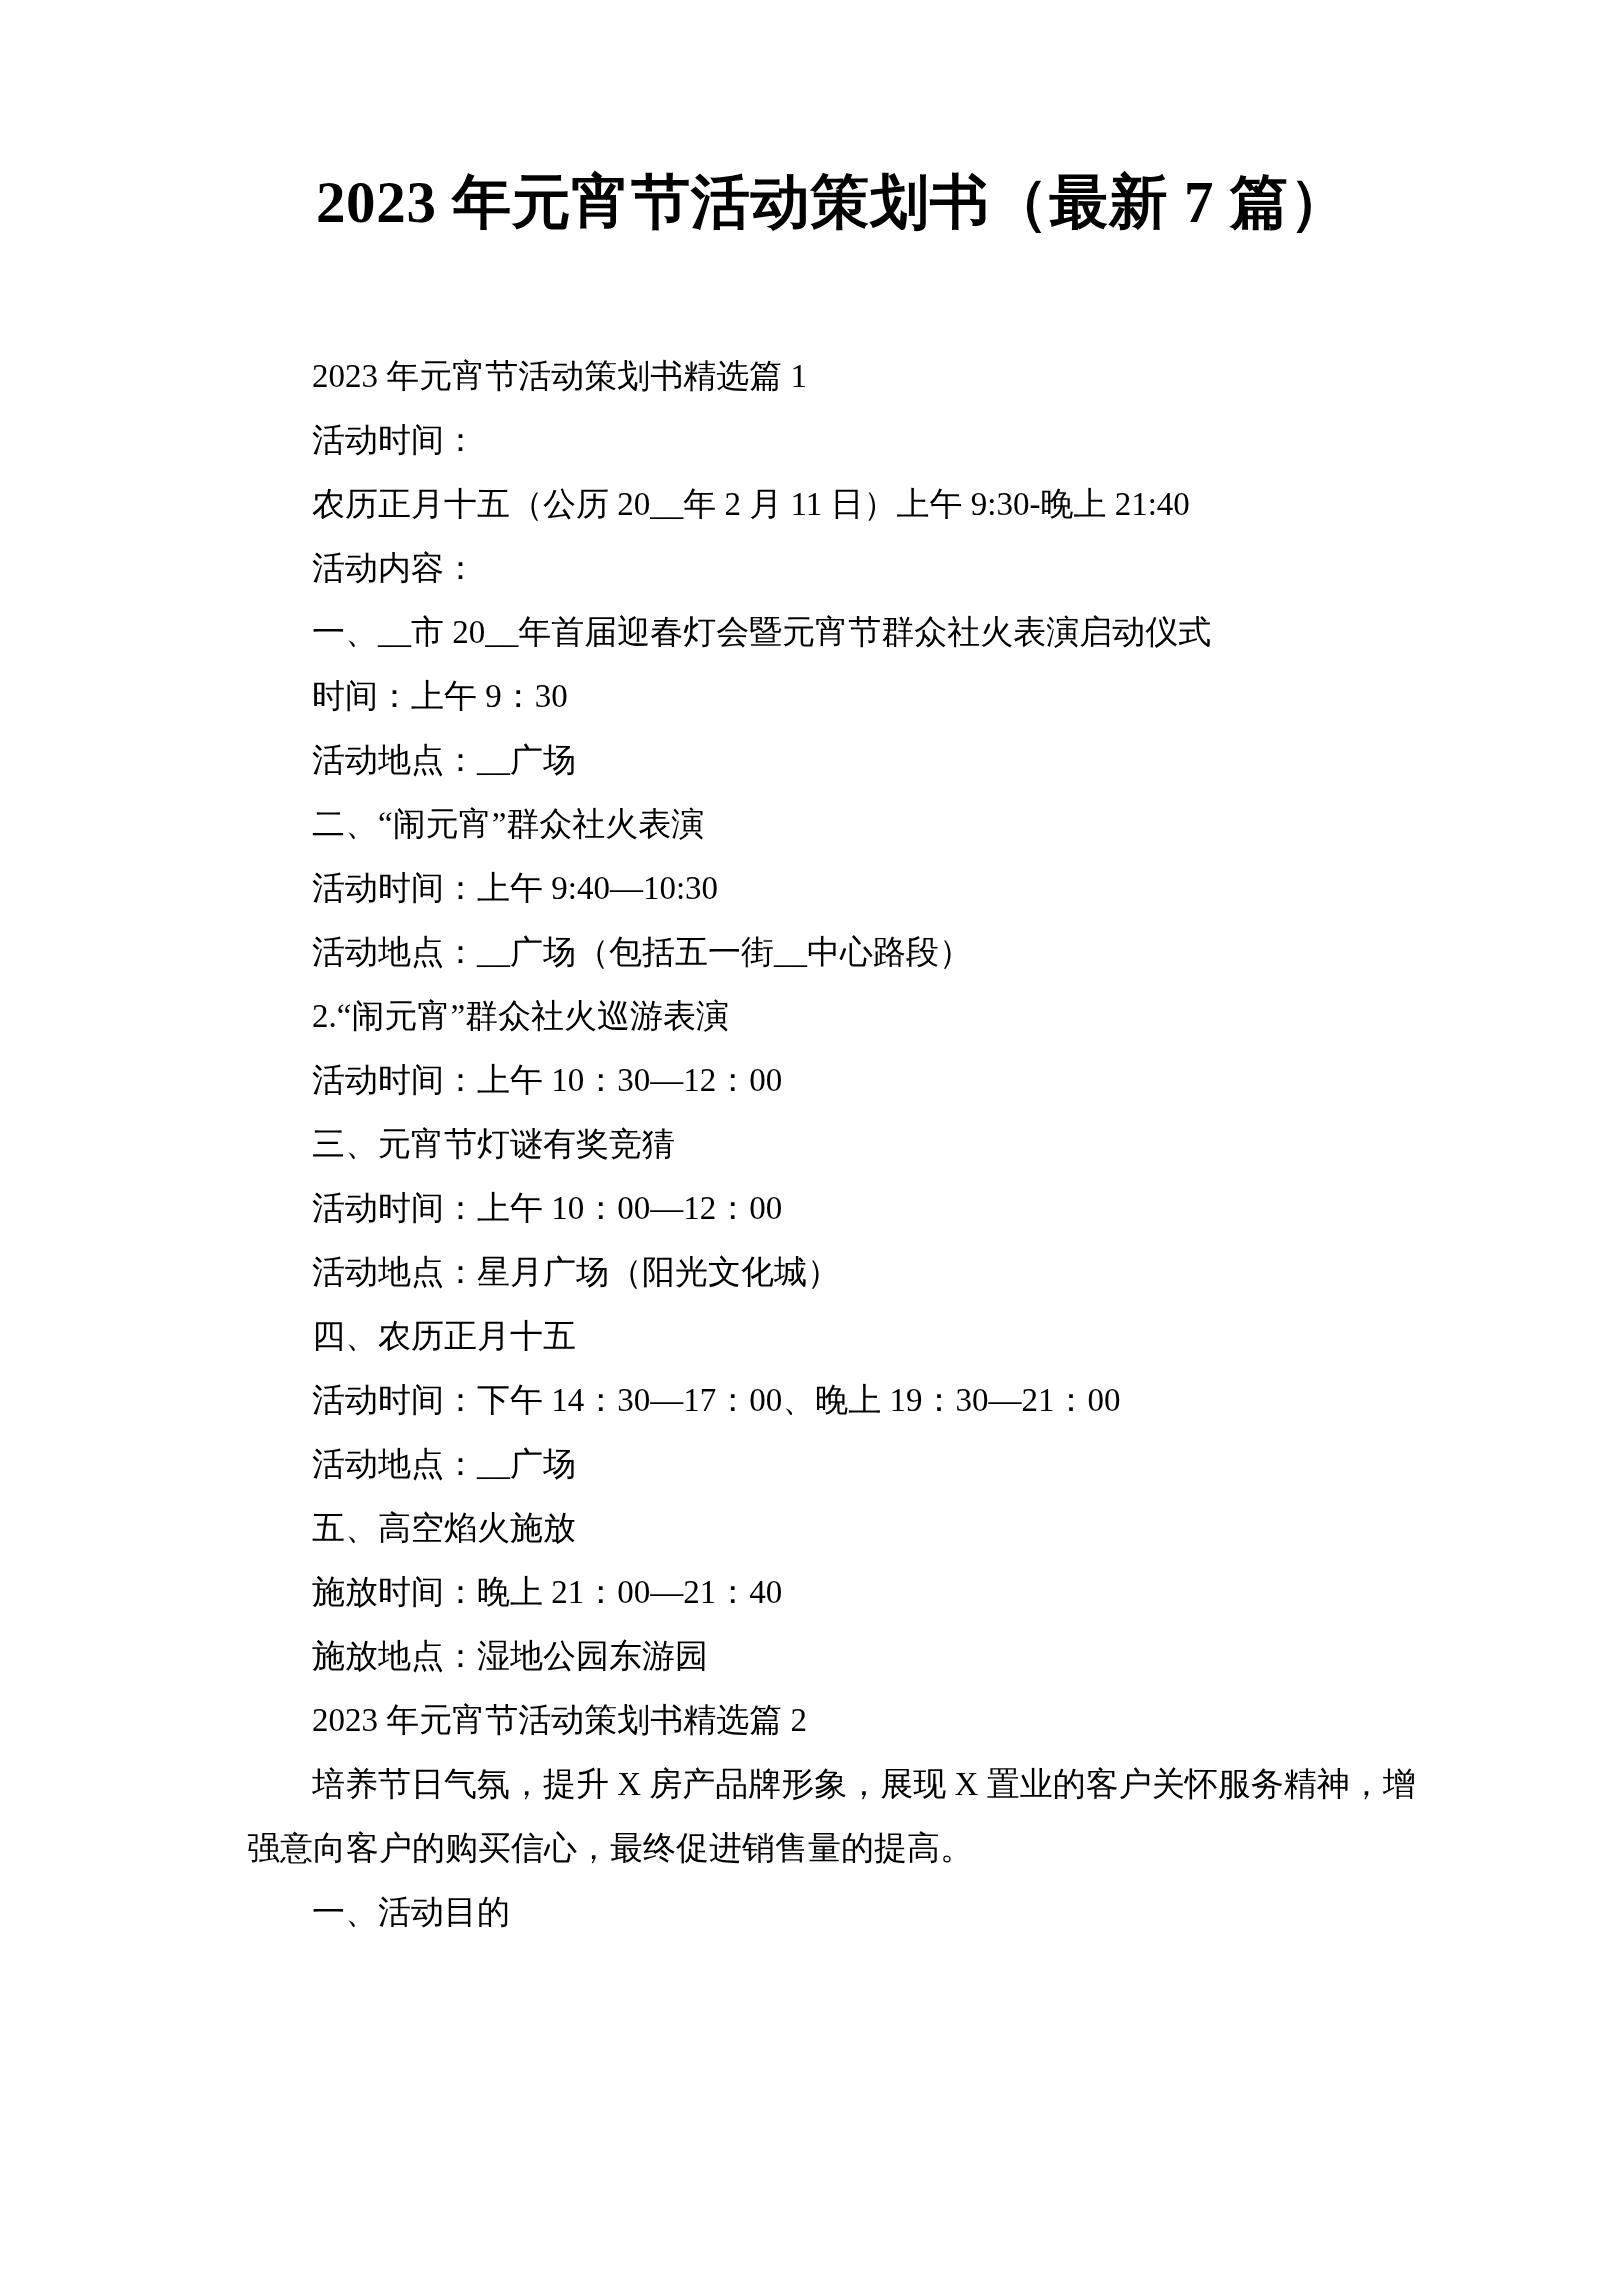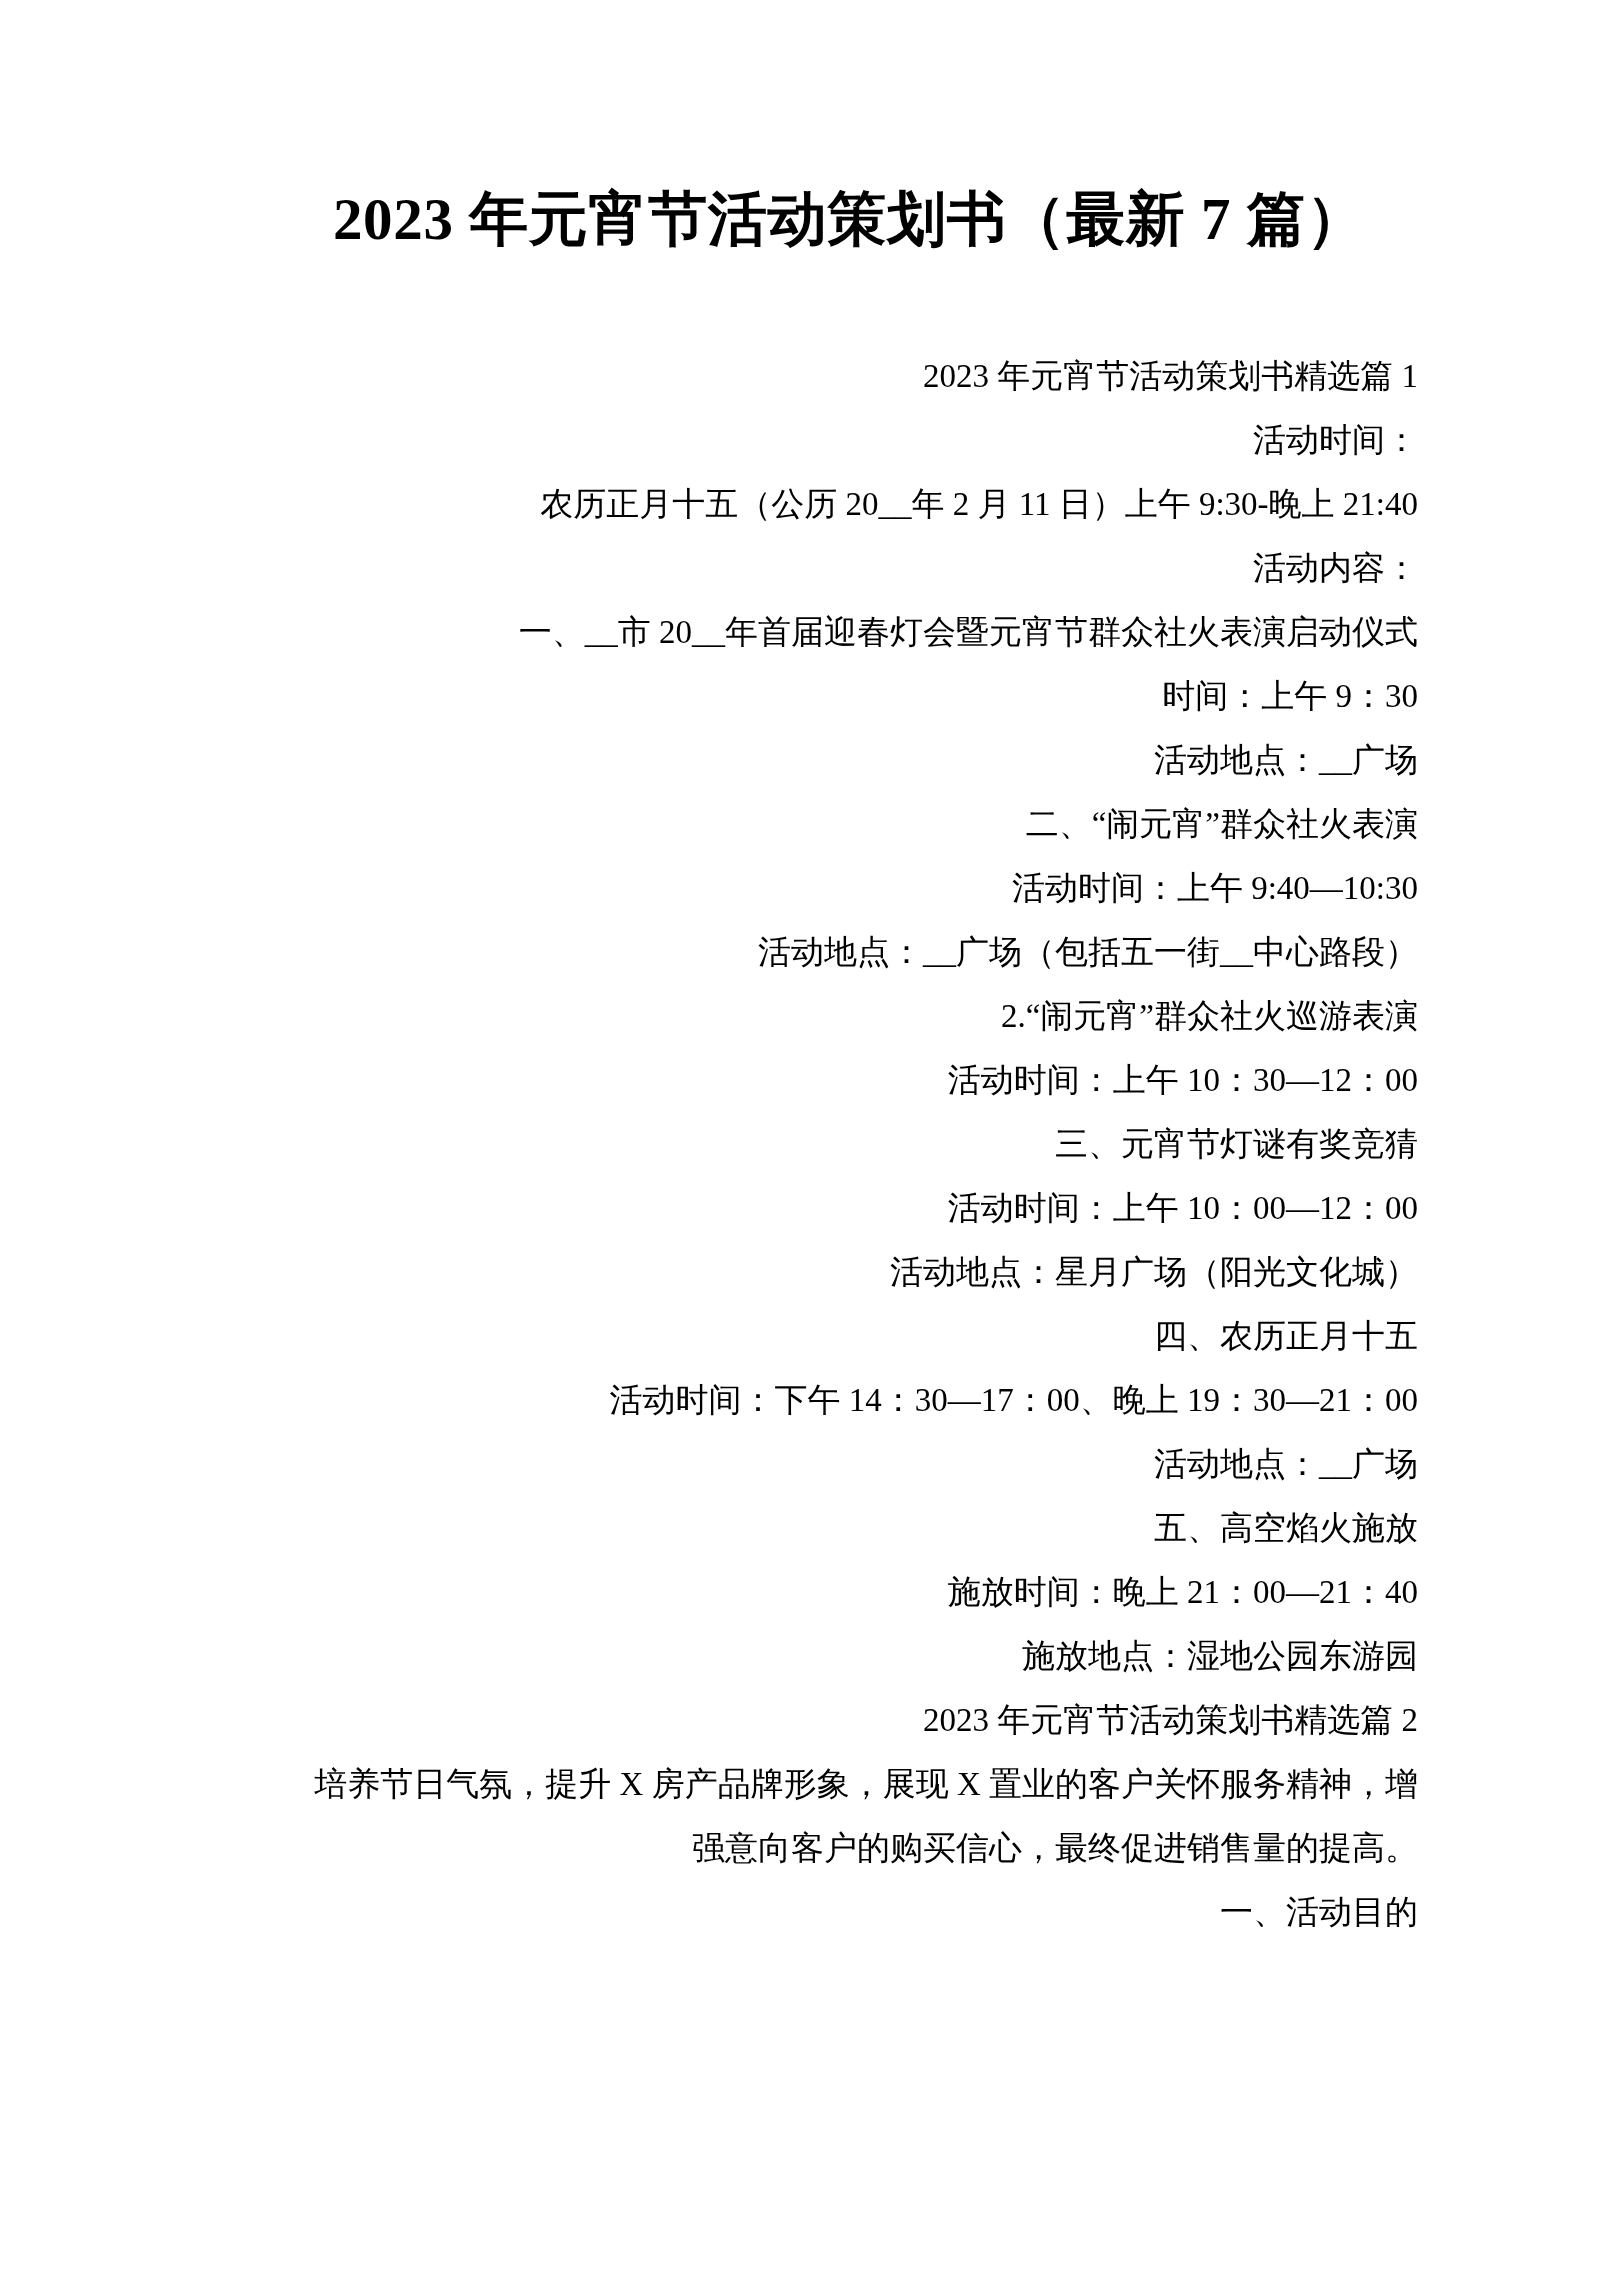--- a/index.html
+++ b/index.html
@@ -14,41 +14,41 @@
     background: #ffffff;
     color: #000000;
     font-family: "Liberation Serif", "DejaVu Serif", serif;
     overflow: hidden;
   }
   .title {
     position: absolute;
     top: 162px;
     left: 247px;
     width: 1171px;
-    margin: 17px;
+    margin: 0;
     text-align: center;
     font-size: 59px;
     font-weight: bold;
     line-height: 81px;
     letter-spacing: 0.7px;
     white-space: nowrap;
   }
   .content {
     position: absolute;
     top: 344px;
     left: 247px;
     width: 1171px;
   }
   .content p {
     margin: 0;
     padding: 0;
     font-size: 33px;
     line-height: 64px;
     text-indent: 65px;
-    text-align: right;
+    text-align: left;
   }
 </style>
 </head>
 <body>
 
 <div class="page">
   <h1 class="title">2023 年元宵节活动策划书（最新 7 篇）</h1>
 
   <div class="content">
     <p>2023 年元宵节活动策划书精选篇 1</p>

